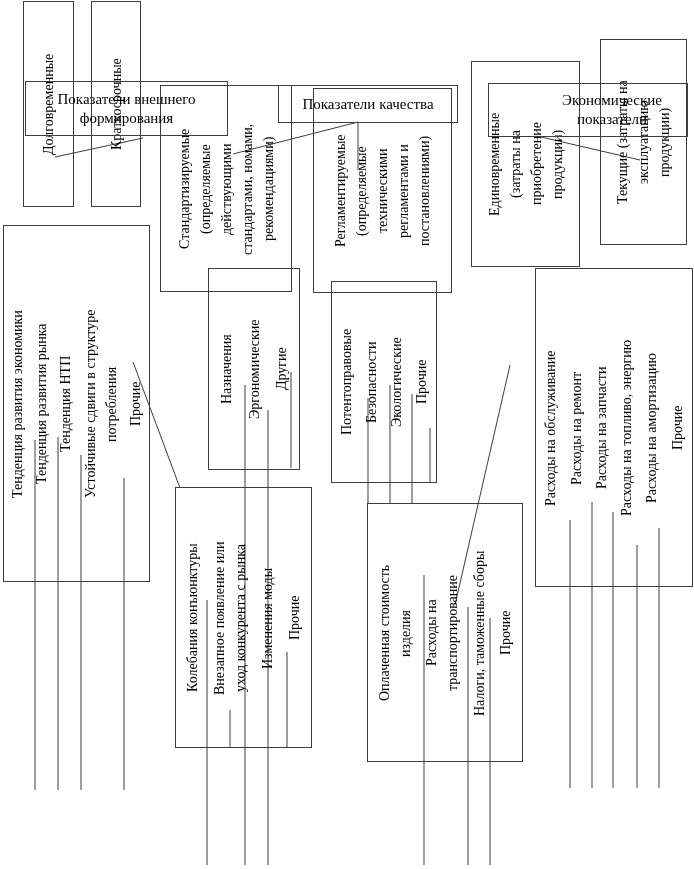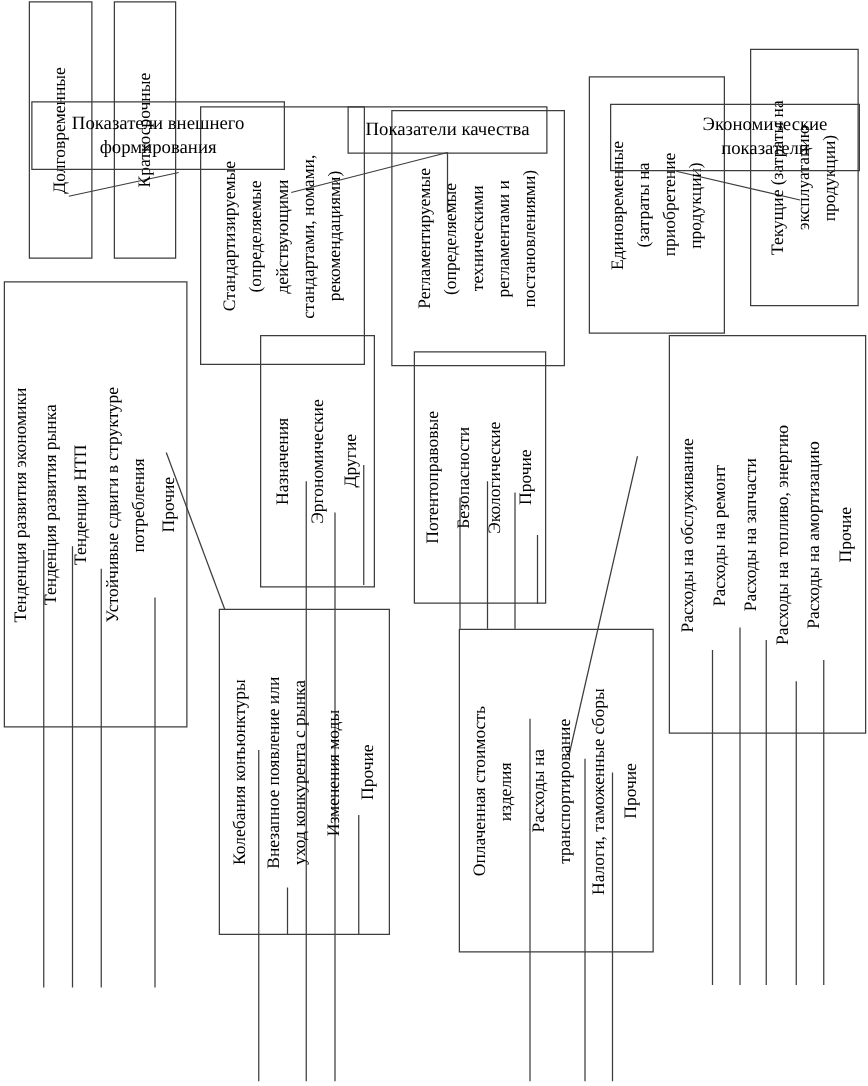--- a/index.html
+++ b/index.html
@@ -78,21 +78,21 @@
   <div class="box" style="left:471px;top:61px;width:109px;height:206px;">
     <span class="vt" style="height:140px;">Единовременные (затраты на приобретение продукции)</span>
   </div>
   <div class="box" style="left:600px;top:39px;width:87px;height:206px;">
     <span class="vt" style="height:150px;">Текущие (затраты на эксплуатацию продукции)</span>
   </div>
 
   <div class="box hdr" style="left:25px;top:81px;width:203px;height:55px;">
     <span style="width:195px;">Показатели внешнего формирования</span>
   </div>
-  <div class="box hdr" style="left:278px;top:85px;width:160px;height:38px;">
+  <div class="box hdr" style="left:278px;top:85px;width:180px;height:38px;">
     <span>Показатели качества</span>
   </div>
   <div class="box hdr" style="left:488px;top:83px;width:200px;height:54px;justify-content:flex-end;">
     <span style="width:150px;">Экономические показатели</span>
   </div>
 
   <div class="box items" style="left:3px;top:225px;width:147px;height:357px;">
     <span class="vt" style="height:210px;">Тенденция развития экономики</span>
     <span class="vt" style="height:210px;">Тенденция развития рынка</span>
     <span class="vt" style="height:210px;">Тенденция НТП</span>

